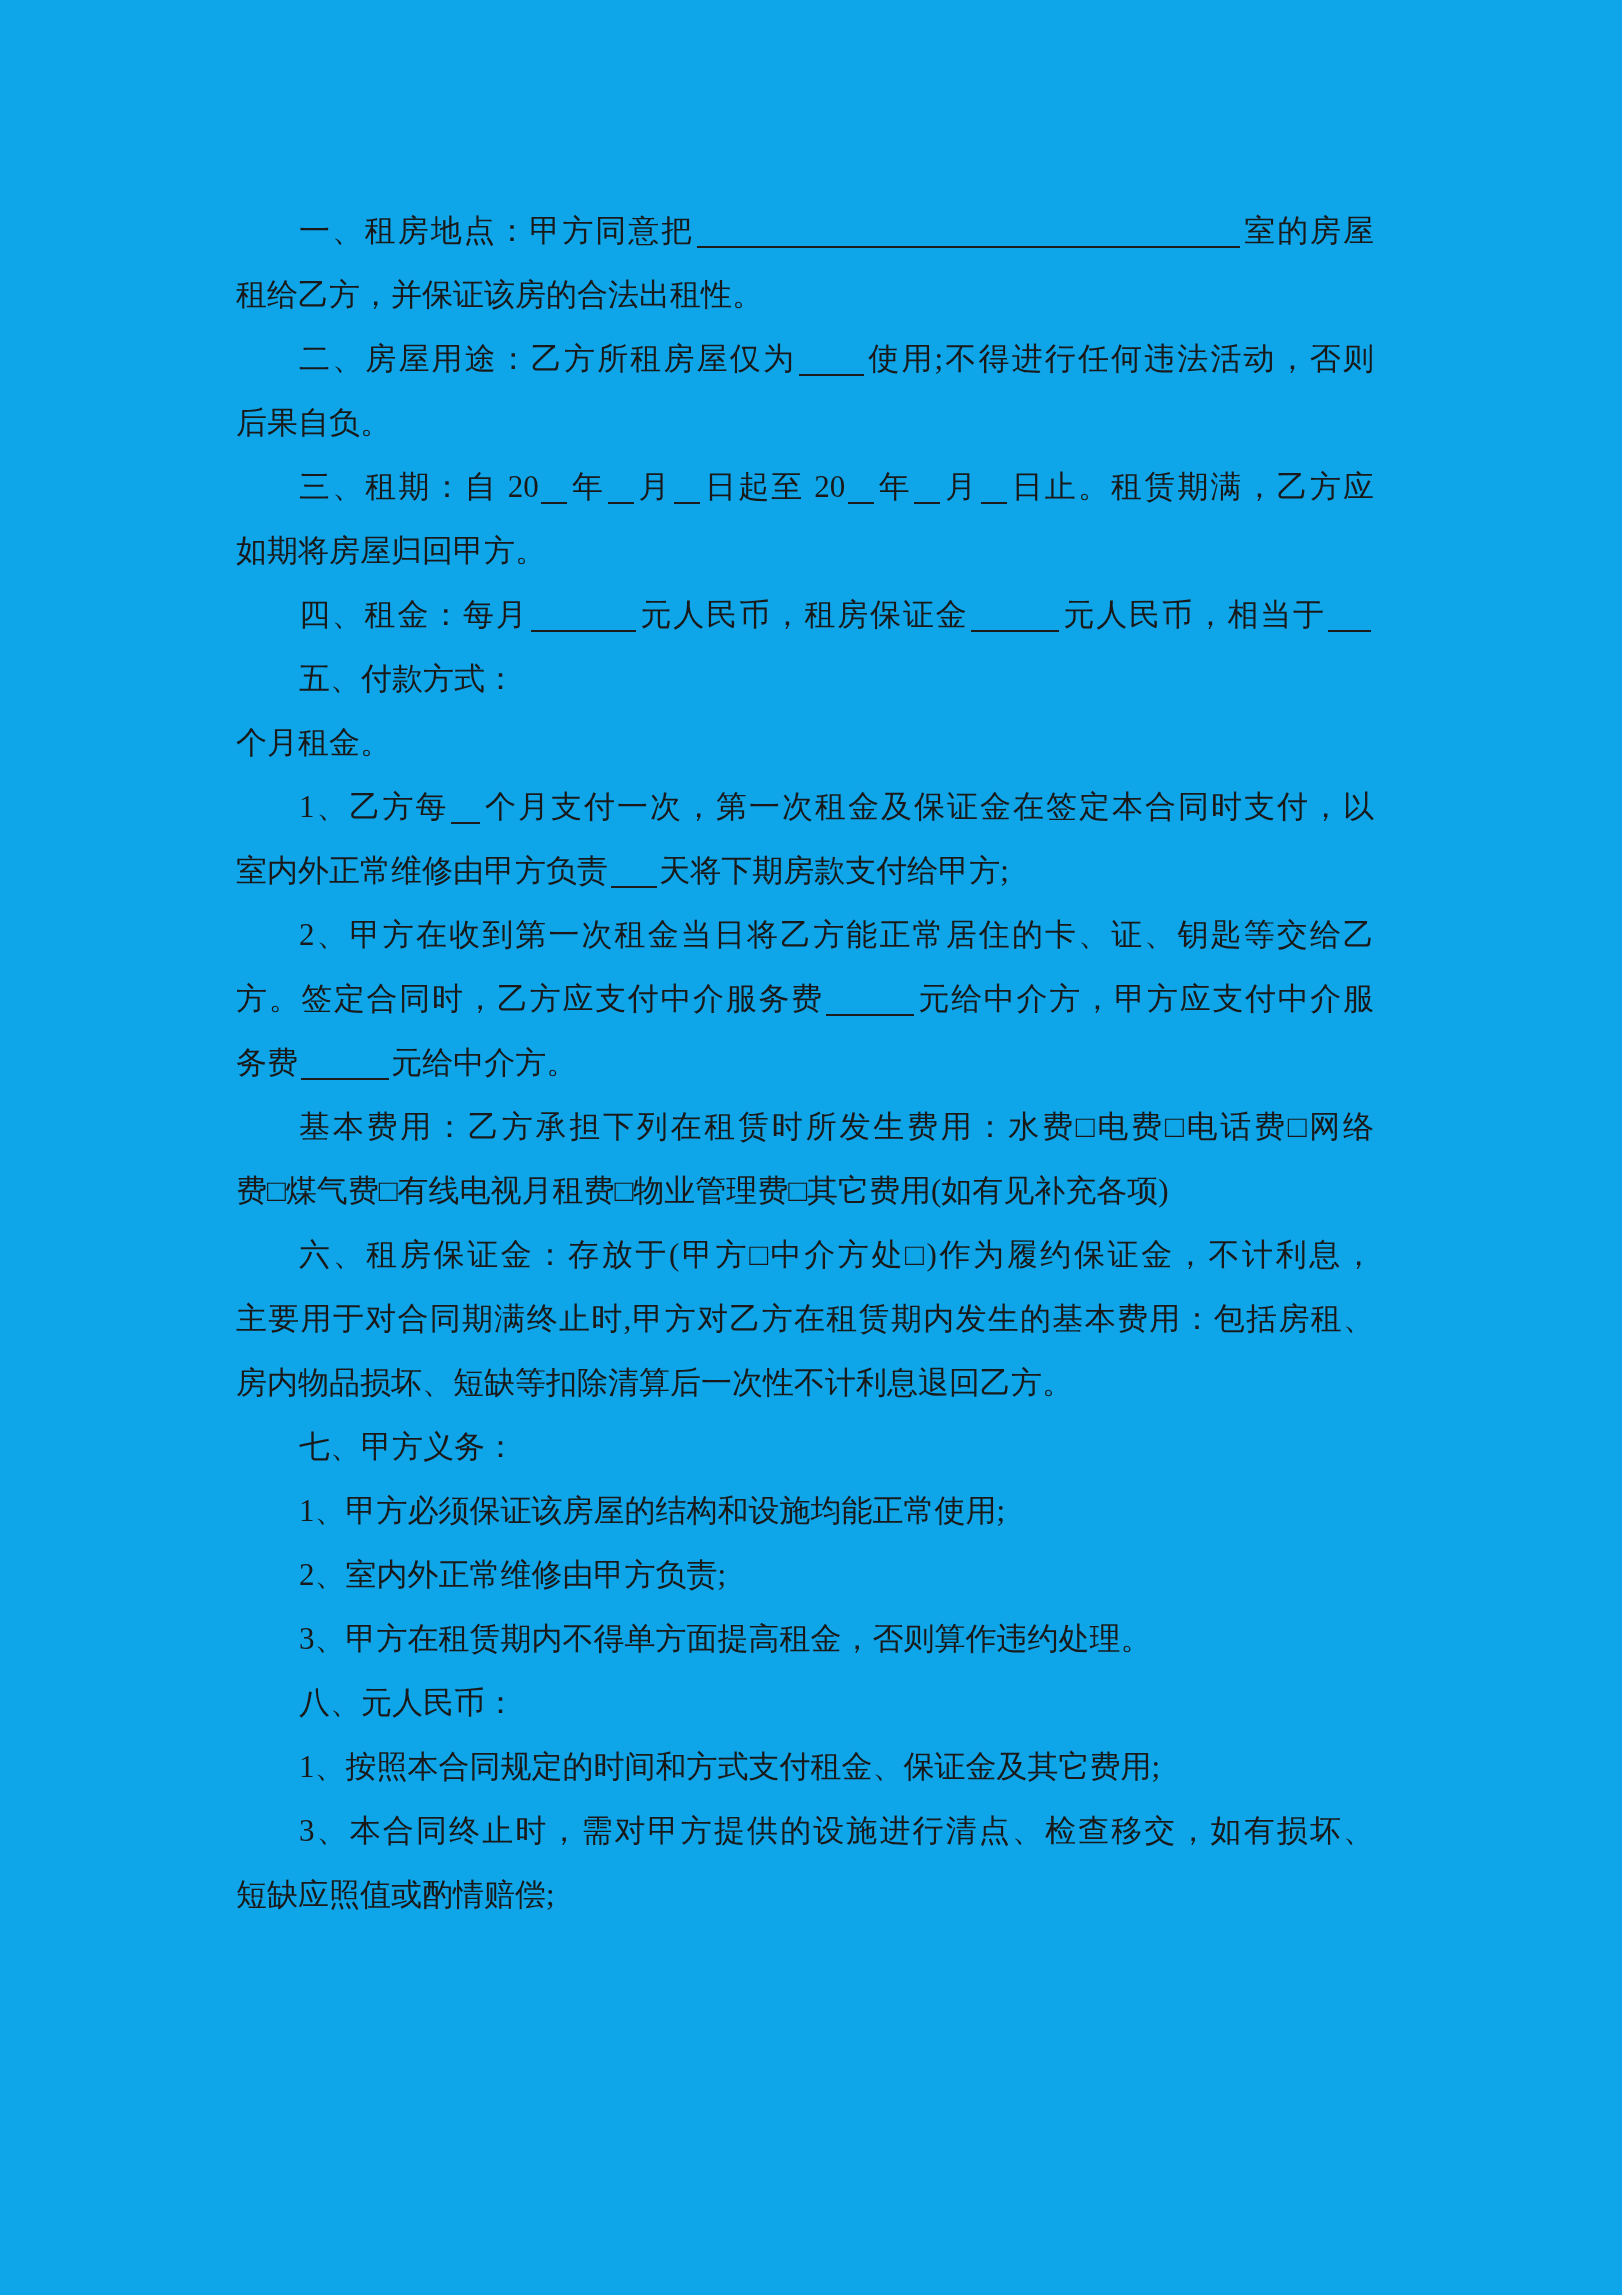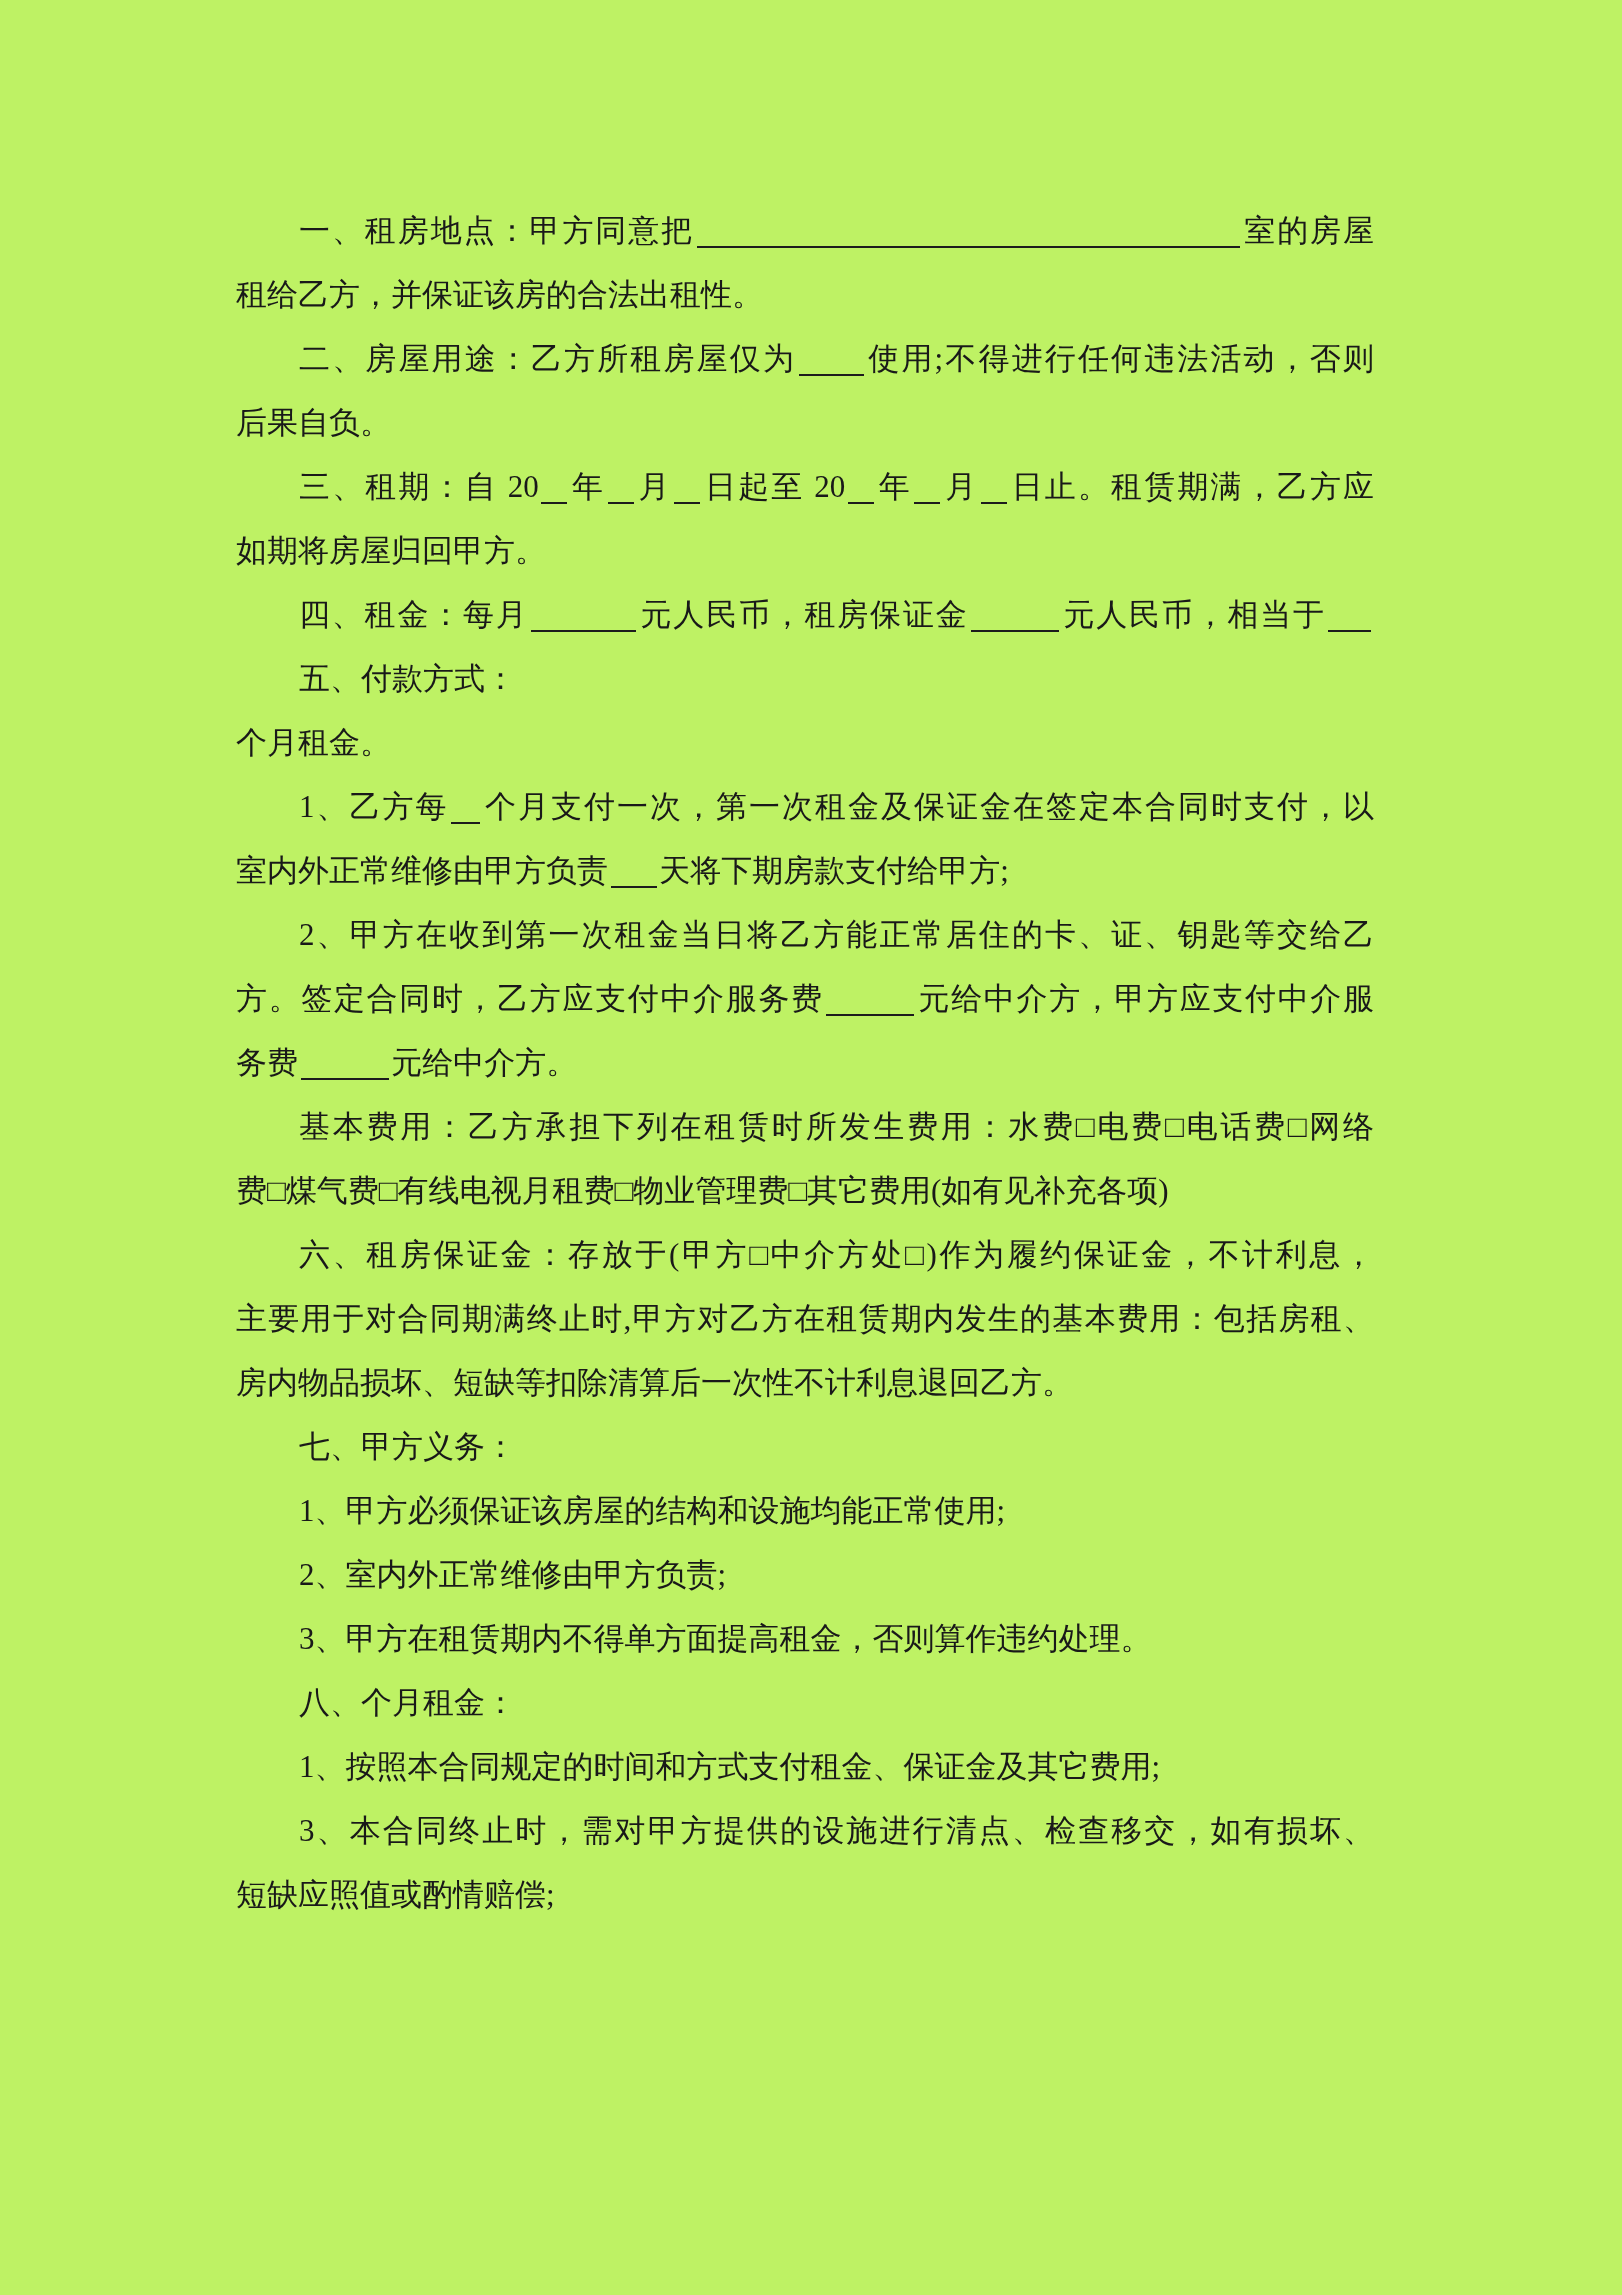--- a/index.html
+++ b/index.html
@@ -4,21 +4,21 @@
 <style>
   html,body { margin:0; padding:0; }
   body {
     width:1623px; height:2295px;
     background:#f2f2f2;
     font-family:"Liberation Serif","DejaVu Serif",serif;
   }
   .page {
     position:relative;
     width:1623px; height:2295px;
-    background:#bef264;
+    background:#0ea5e9;
     color:#191919;
     overflow:hidden;
     box-sizing:border-box;
   }
   .doc {
     box-sizing:border-box;
     padding:199px 249px 0 236px;   
     width:1623px;
   }
   .line {
@@ -64,19 +64,19 @@
       <div class="line"><span class="t">务费</span><span class="blank" style="width: 88px;"></span><span class="t">元给中介方。</span></div>
       <div class="line indent justify"><span class="t">基本费用：乙方承担下列在租赁时所发生费用：水费□电费□电话费□网络</span></div>
       <div class="line"><span class="t">费□煤气费□有线电视月租费□物业管理费□其它费用(如有见补充各项)</span></div>
       <div class="line indent justify"><span class="t">六、租房保证金：存放于(甲方□中介方处□)作为履约保证金，不计利息，</span></div>
       <div class="line justify"><span class="t">主要用于对合同期满终止时,甲方对乙方在租赁期内发生的基本费用：包括房租、</span></div>
       <div class="line"><span class="t">房内物品损坏、短缺等扣除清算后一次性不计利息退回乙方。</span></div>
       <div class="line indent"><span class="t">七、甲方义务：</span></div>
       <div class="line indent"><span class="t">1、甲方必须保证该房屋的结构和设施均能正常使用;</span></div>
       <div class="line indent"><span class="t">2、室内外正常维修由甲方负责;</span></div>
       <div class="line indent"><span class="t">3、甲方在租赁期内不得单方面提高租金，否则算作违约处理。</span></div>
-      <div class="line indent"><span class="t">八、个月租金：</span></div>
+      <div class="line indent"><span class="t">八、元人民币：</span></div>
       <div class="line indent"><span class="t">1、按照本合同规定的时间和方式支付租金、保证金及其它费用;</span></div>
       <div class="line indent justify"><span class="t">3、本合同终止时，需对甲方提供的设施进行清点、检查移交，如有损坏、</span></div>
       <div class="line"><span class="t">短缺应照值或酌情赔偿;</span></div>
     </div>
 </div>
 
 
 </body></html>

